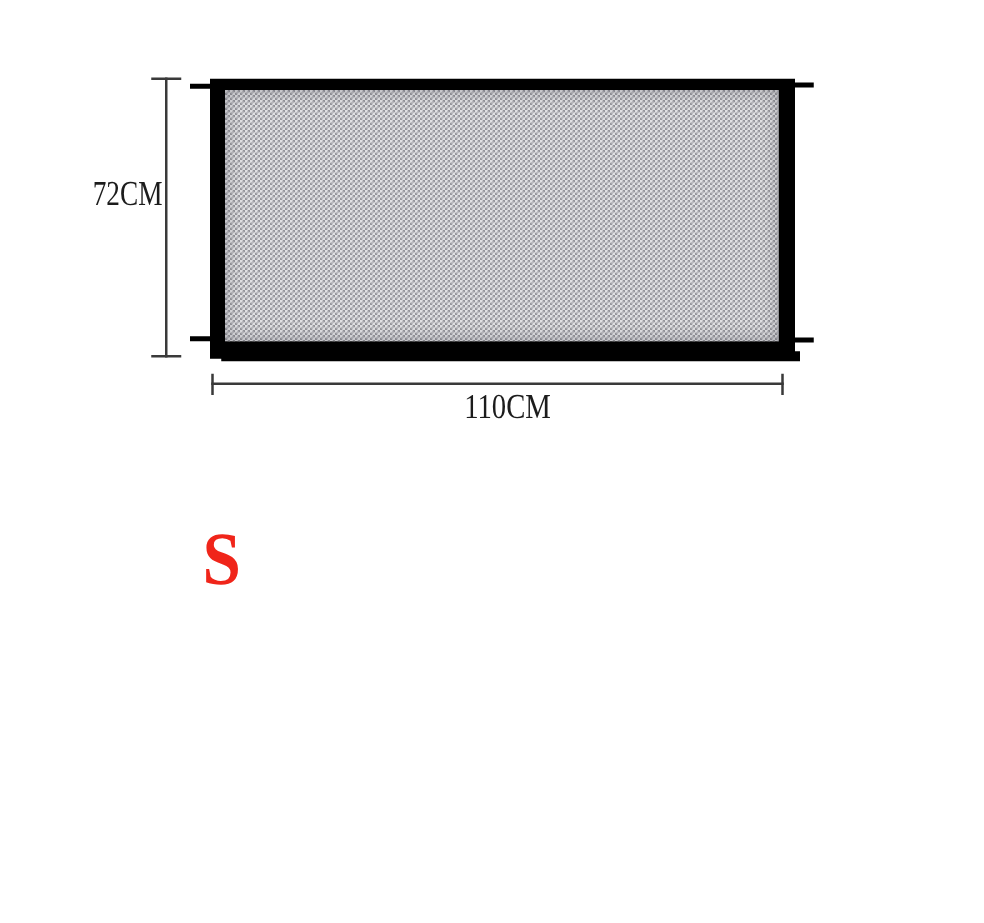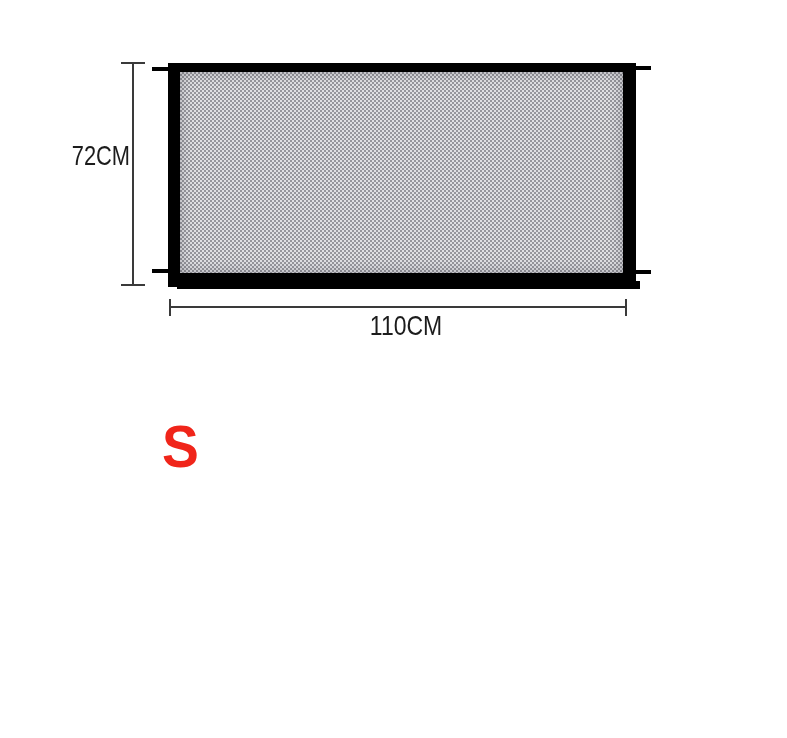--- a/index.html
+++ b/index.html
@@ -6,21 +6,21 @@
     margin: 0;
     padding: 0;
     background: #ffffff;
   }
   .canvas {
     position: relative;
     width: 787px;
     height: 738px;
     background: var(--background, #ffffff);
     overflow: hidden;
-    font-family: Liberation Sans, sans-serif;
+    font-family: Liberation Serif, serif;
   }
 
   
   .gate {
     position: absolute;
     left: 168px;
     top: 63px;
     width: 468px;
     height: 224px;
     background: var(--frame, #000000);

